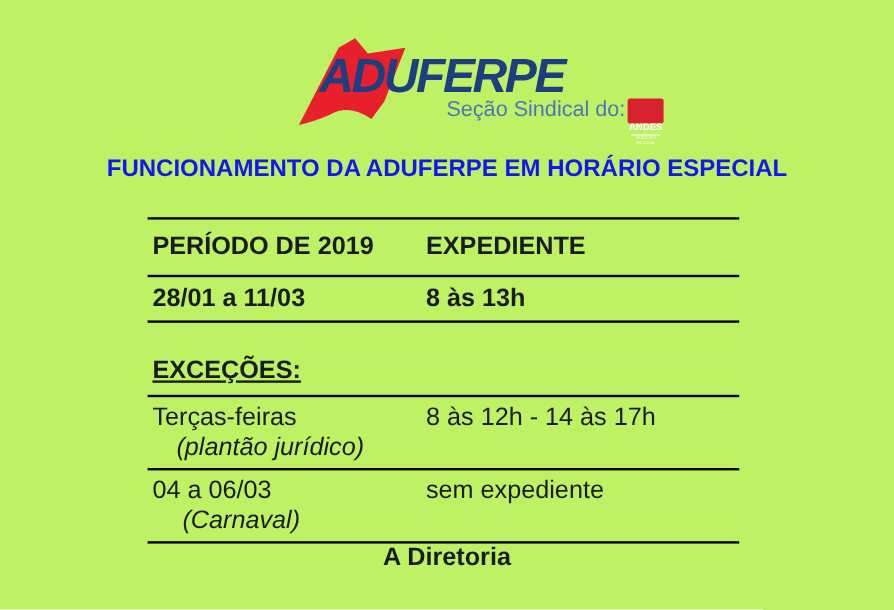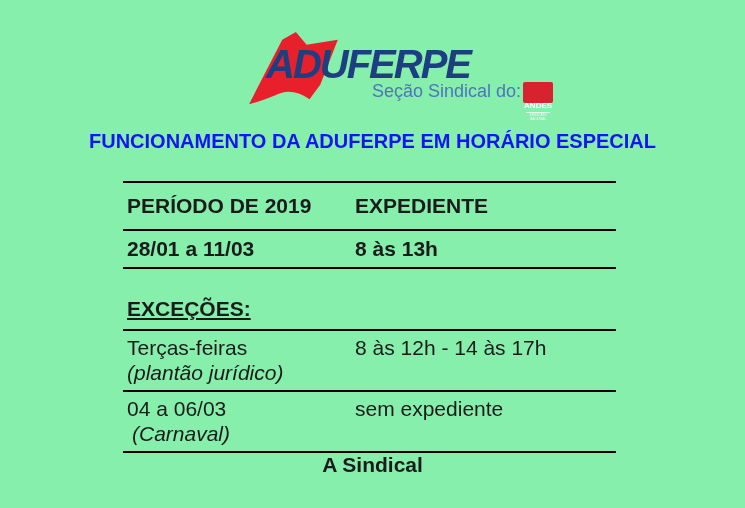--- a/index.html
+++ b/index.html
@@ -1,19 +1,19 @@
 <!DOCTYPE html>
 <html><head>
 <meta charset="utf-8">
 <style>
   html,body{margin:0;padding:0;background:#ffffff;}
   .page{
     position:relative;
     width:745px;height:508px;
-    background:#86efac;
+    background:#bef264;
     font-family:"Liberation Sans", sans-serif;
     color:#1b1b1b;
     overflow:hidden;
   }
 
   
   .logo{position:absolute;left:0;top:0;width:745px;height:120px;}
   .flag{position:absolute;left:239px;top:31px;width:104px;height:78px;}
   .brand{
     position:absolute;left:266px;top:44px;
@@ -64,21 +64,21 @@
     font-size:21px;
   }
   .sect{border-top:2px solid #000;box-sizing:border-box;display:flex;}
   .sect .c1{width:232px;padding-left:4px;box-sizing:border-box;}
   .sect .c2{flex:1;}
   .hdr{height:48px;align-items:center;font-weight:bold;}
   .r1{height:38px;align-items:center;font-weight:bold;}
   .gapx{height:62px;align-items:flex-start;text-decoration:underline;}
   .gapx .c1{padding-top:28px;font-weight:bold;}
   .r2,.r3{height:61px;padding-top:4px;line-height:25px;}
-  .note{font-style:italic;}
+  .note{font-style:italic;margin-left:20px;}
   .r3 .note{padding-left:5px;}
 
   
   .signature{
     position:absolute;left:0;top:452px;width:745px;
     text-align:center;font-size:21px;font-weight:bold;line-height:25px;
   }
 </style>
 </head>
 <body>
@@ -129,15 +129,15 @@
     <div class="sect r3">
       <div class="c1">
         <div>04 a 06/03</div>
         <div class="note">(Carnaval)</div>
       </div>
       <div class="c2">sem expediente</div>
     </div>
 
   </div>
 
-  <div class="signature">A Sindical</div>
+  <div class="signature">A Diretoria</div>
 
 </div>
 
 </body></html>

